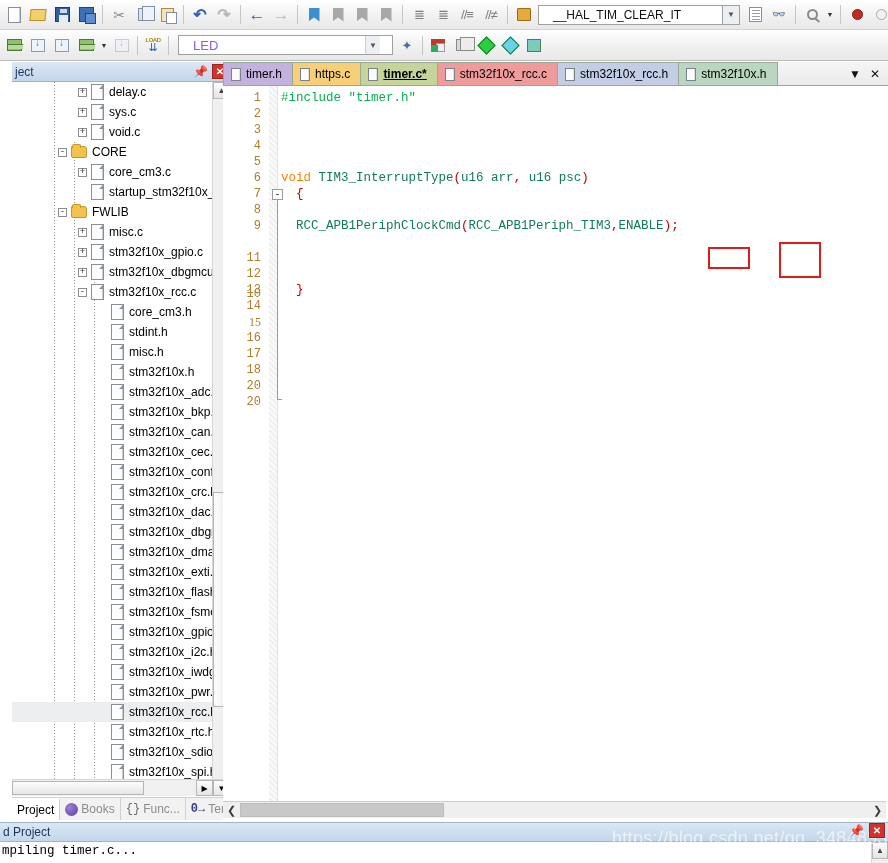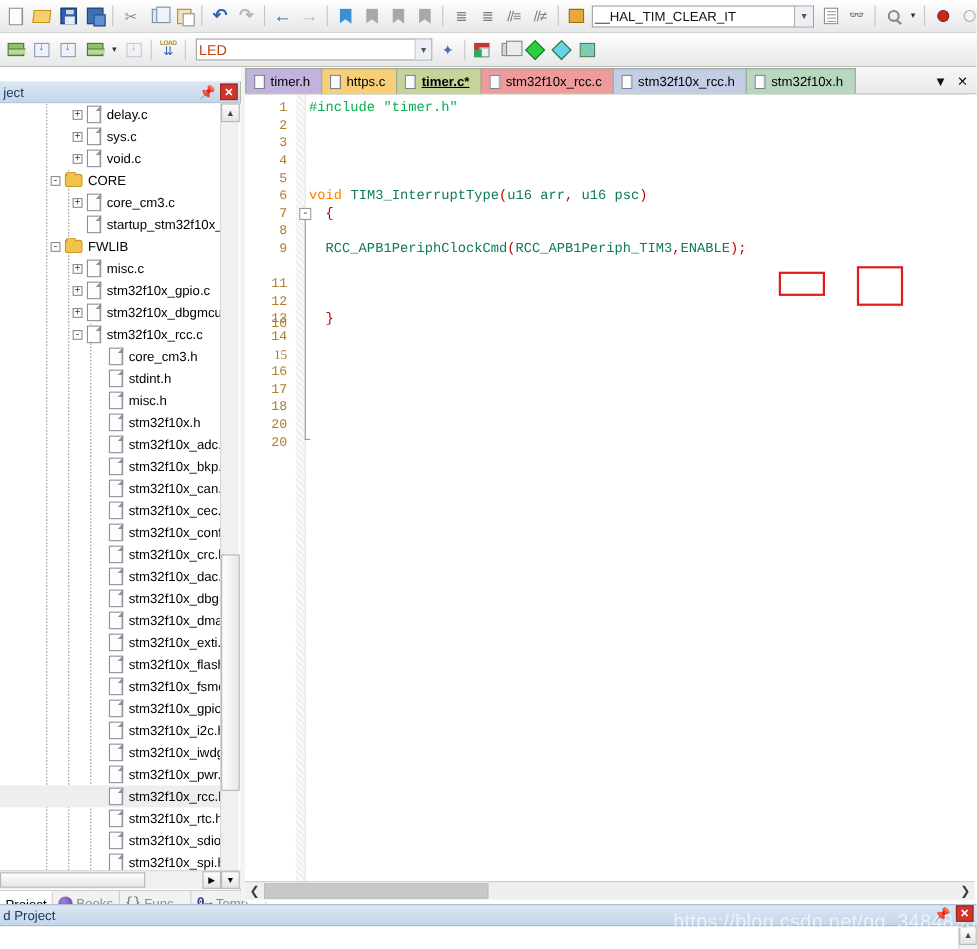--- a/index.html
+++ b/index.html
@@ -31,33 +31,33 @@
     border: 1px solid transparent; border-radius: 2px;
     flex: 0 0 auto;
     position: relative;
   }
   .tb-sep { width: 1px; height: 19px; background: #c6c6c6; margin: 0 4px; flex: 0 0 auto; }
   .tb-sep2 { width: 1px; height: 19px; background: #c6c6c6; margin: 0 3px; flex: 0 0 auto; }
 
   .tb-combo {
     height: 20px; border: 1px solid #a0a0a0; background: #fff;
     display: flex; align-items: center;
-    font-size: 12px; color: #111; padding: 0 0;
+    font-size: 12px; color: #111; padding: 0 12px;
     flex: 0 0 auto;
   }
   .tb-combo .cval { flex: 1; padding-left: 2px; white-space: nowrap; overflow: hidden; }
   .tb-combo .carrow {
     width: 15px; height: 18px; background: #eceff3;
     border-left: 1px solid #cfcfcf;
     display: flex; align-items: center; justify-content: center;
     font-size: 8px; color: #555;
   }
   #find-combo { width: 185px; margin-left: 2px; }
   #target-combo { width: 215px; margin-left: 6px; }
-  #target-combo .cval { color: #c2410c; font-size: 13px; }
+  #target-combo .cval { color: #8b5cf6; font-size: 13px; }
 
   
   .ic { display:inline-block; position: relative; }
   .ic-page { width:13px; height:16px; background:#fdfdfd; border:1px solid #8a9099;
              box-shadow: inset -3px 0 0 -2px #c8cdd4; }
   .ic-page.folded::after{ content:""; position:absolute; right:-1px; top:-1px;
              border-width:0 0 5px 5px; border-style:solid; border-color:transparent transparent #8a9099 transparent; }
   .ic-folder { width:16px; height:12px; background:#f3c24b; border:1px solid #c9972a; border-radius:1px 3px 2px 2px; }
   .ic-folder::before { content:""; position:absolute; left:0; top:-3px; width:7px; height:3px;
              background:#f3c24b; border:1px solid #c9972a; border-bottom:none; border-radius:2px 2px 0 0;}
@@ -107,24 +107,23 @@
   .ic-dia.c { background:#6ad2e8; }
   .ic-grid { width:14px; height:13px; background:
       repeating-linear-gradient(45deg,#79c7e8 0 3px,#7fd08a 3px 6px); border:1px solid #4c7f55; }
   .ic-txt { width:13px; height:15px; background:#fff; border:1px solid #8a9099; }
   .ic-txt::after{ content:""; position:absolute; left:2px; top:2px; width:8px; height:1px;
       box-shadow: 0 3px 0 #97a1ad, 0 6px 0 #97a1ad, 0 9px 0 #97a1ad; background:#97a1ad; }
   .ic-bino { color:#2f62ad; font-size:11px; }
 
   
   #left-panel {
-    position: absolute; left: 0; top: 62px; width: 219px; height: 758px;
+    position: absolute; left: 12px; top: 62px; width: 219px; height: 758px;
     background: #ffffff;
     border-right: 1px solid #a9b39d;
-    margin-top: 12px;
   }
   #left-panel-header {
     height: 20px;
     background: linear-gradient(#dbe7f3, #c3d6ea);
     display: flex; align-items: center;
     padding-left: 3px;
     border-bottom: 1px solid #9fb4cb;
   }
   #left-panel-header .title { flex:1; font-size:12px; color:#17365d; }
   #pin-btn { width:16px; height:16px; display:flex;align-items:center;justify-content:center;
@@ -774,20 +773,21 @@
       <span class="ha">❮</span>
       <div class="hthumb"></div>
       <span class="ha" style="position:absolute;right:0;">❯</span>
     </div>
   </div>
 
   <div id="build-panel">
     <div id="build-header">
       <span class="btitle">d Project</span>
     </div>
+    <div id="build-body">mpiling timer.c...</div>
     <div id="build-vscroll">
       <div class="sb-up">▲</div>
     </div>
   </div>
 
   <div id="watermark">https://blog.csdn.net/qq_34848934</div>
   <div id="bo-pin">📌</div>
   <div id="bo-close">✕</div>
 
 </div>

